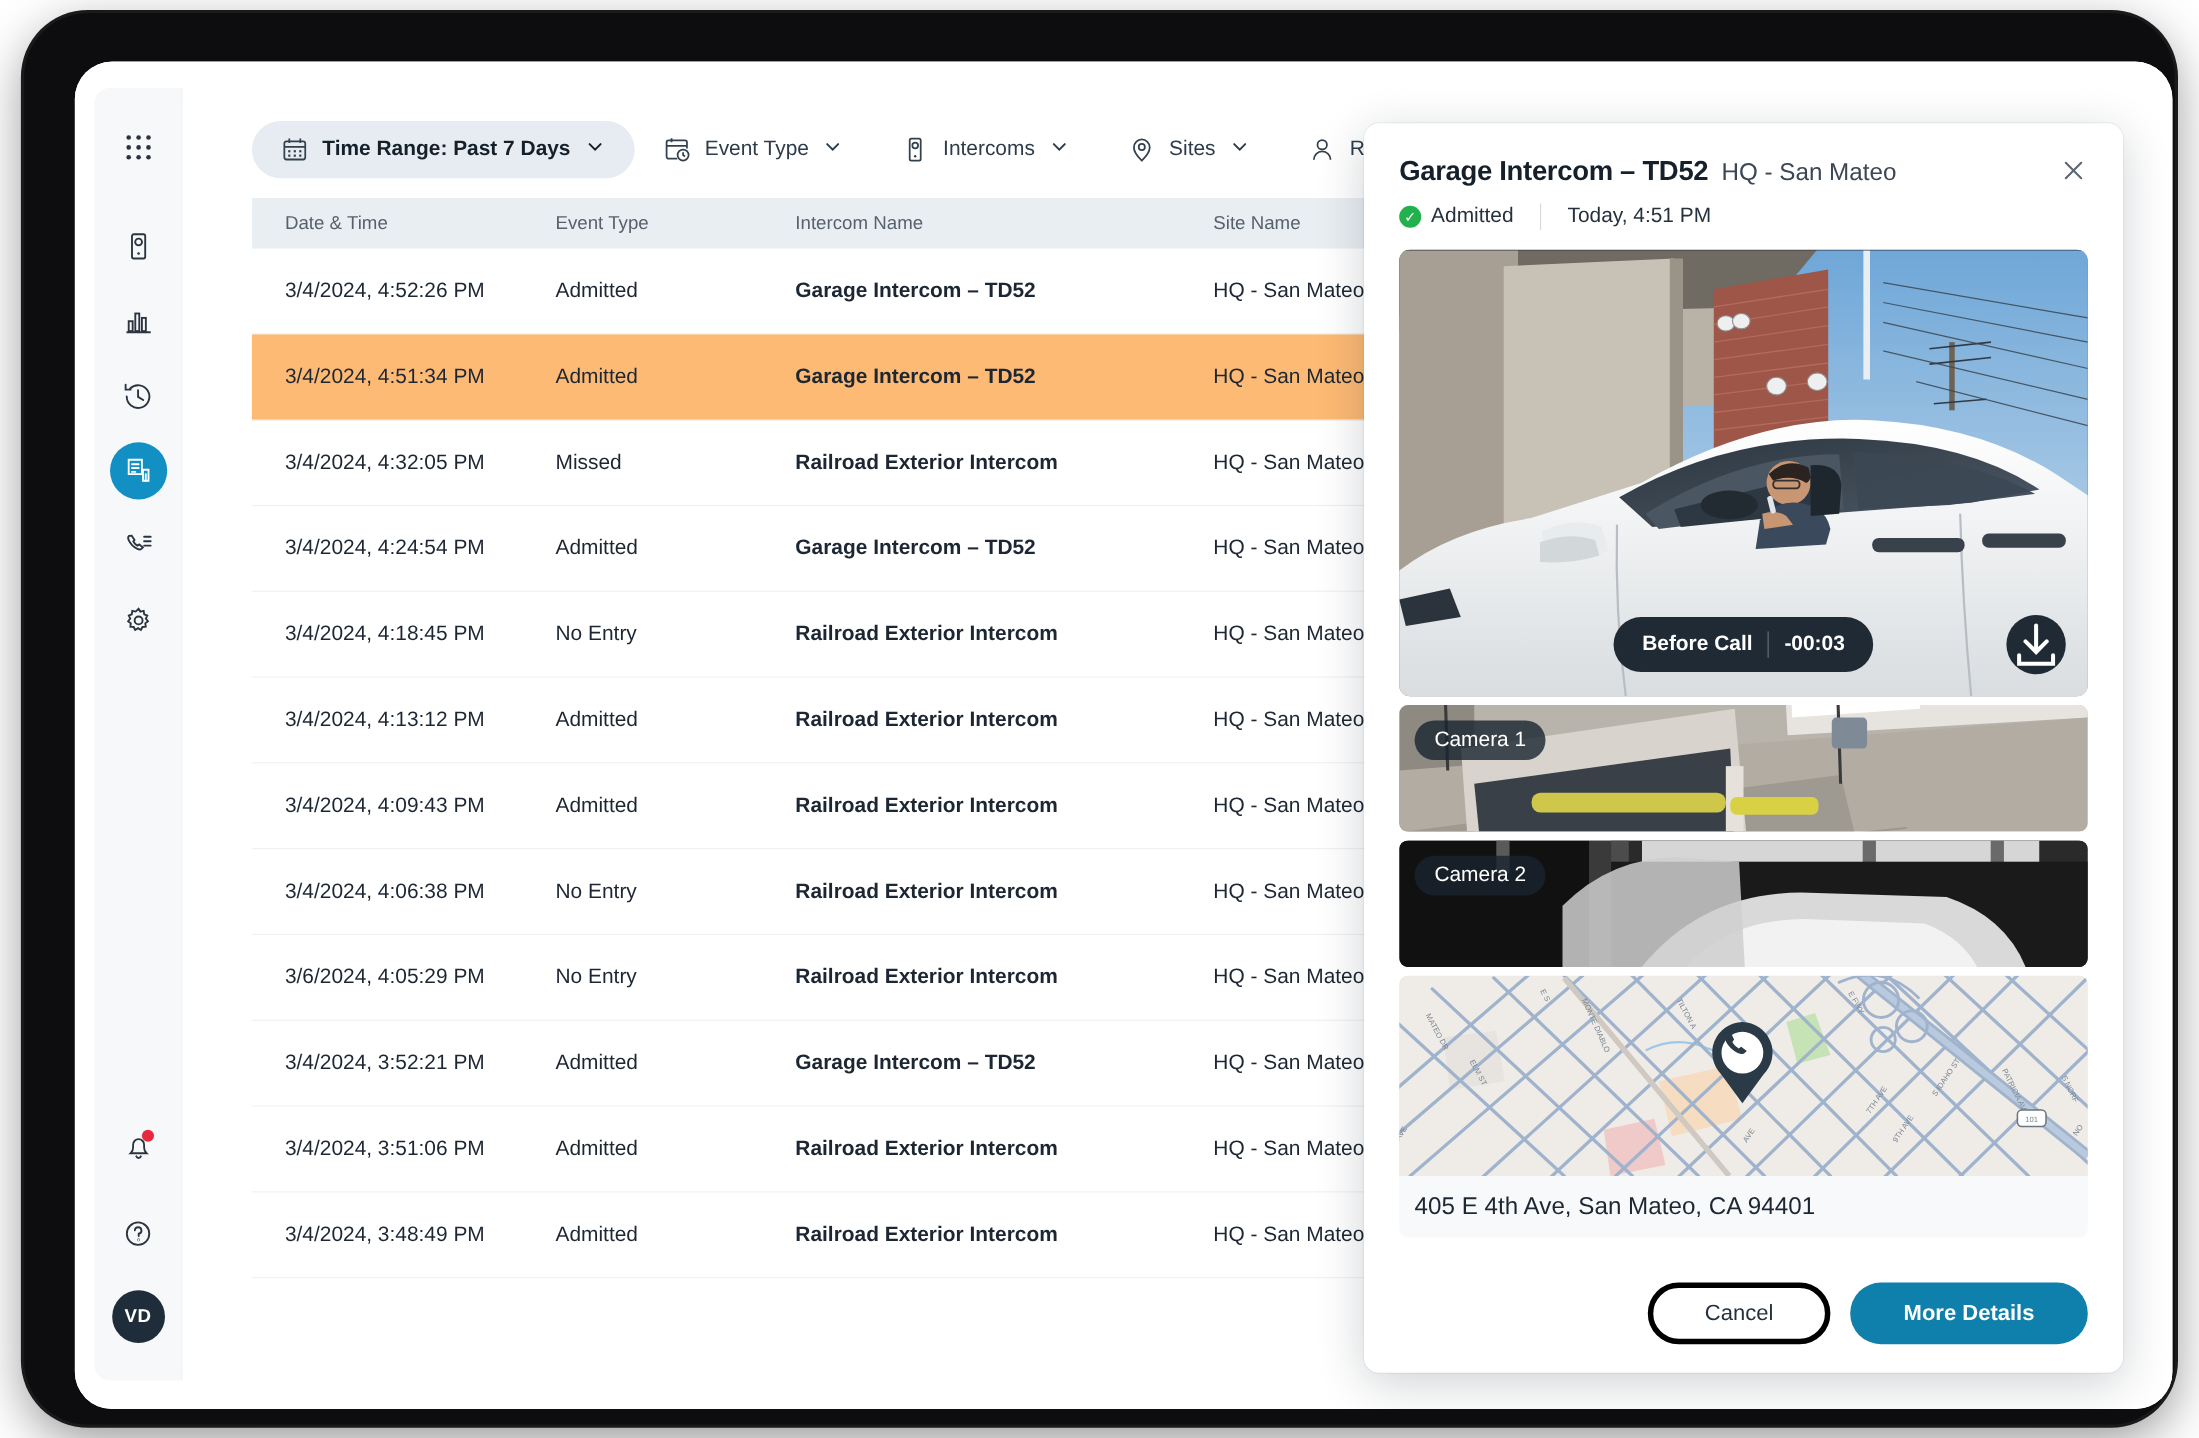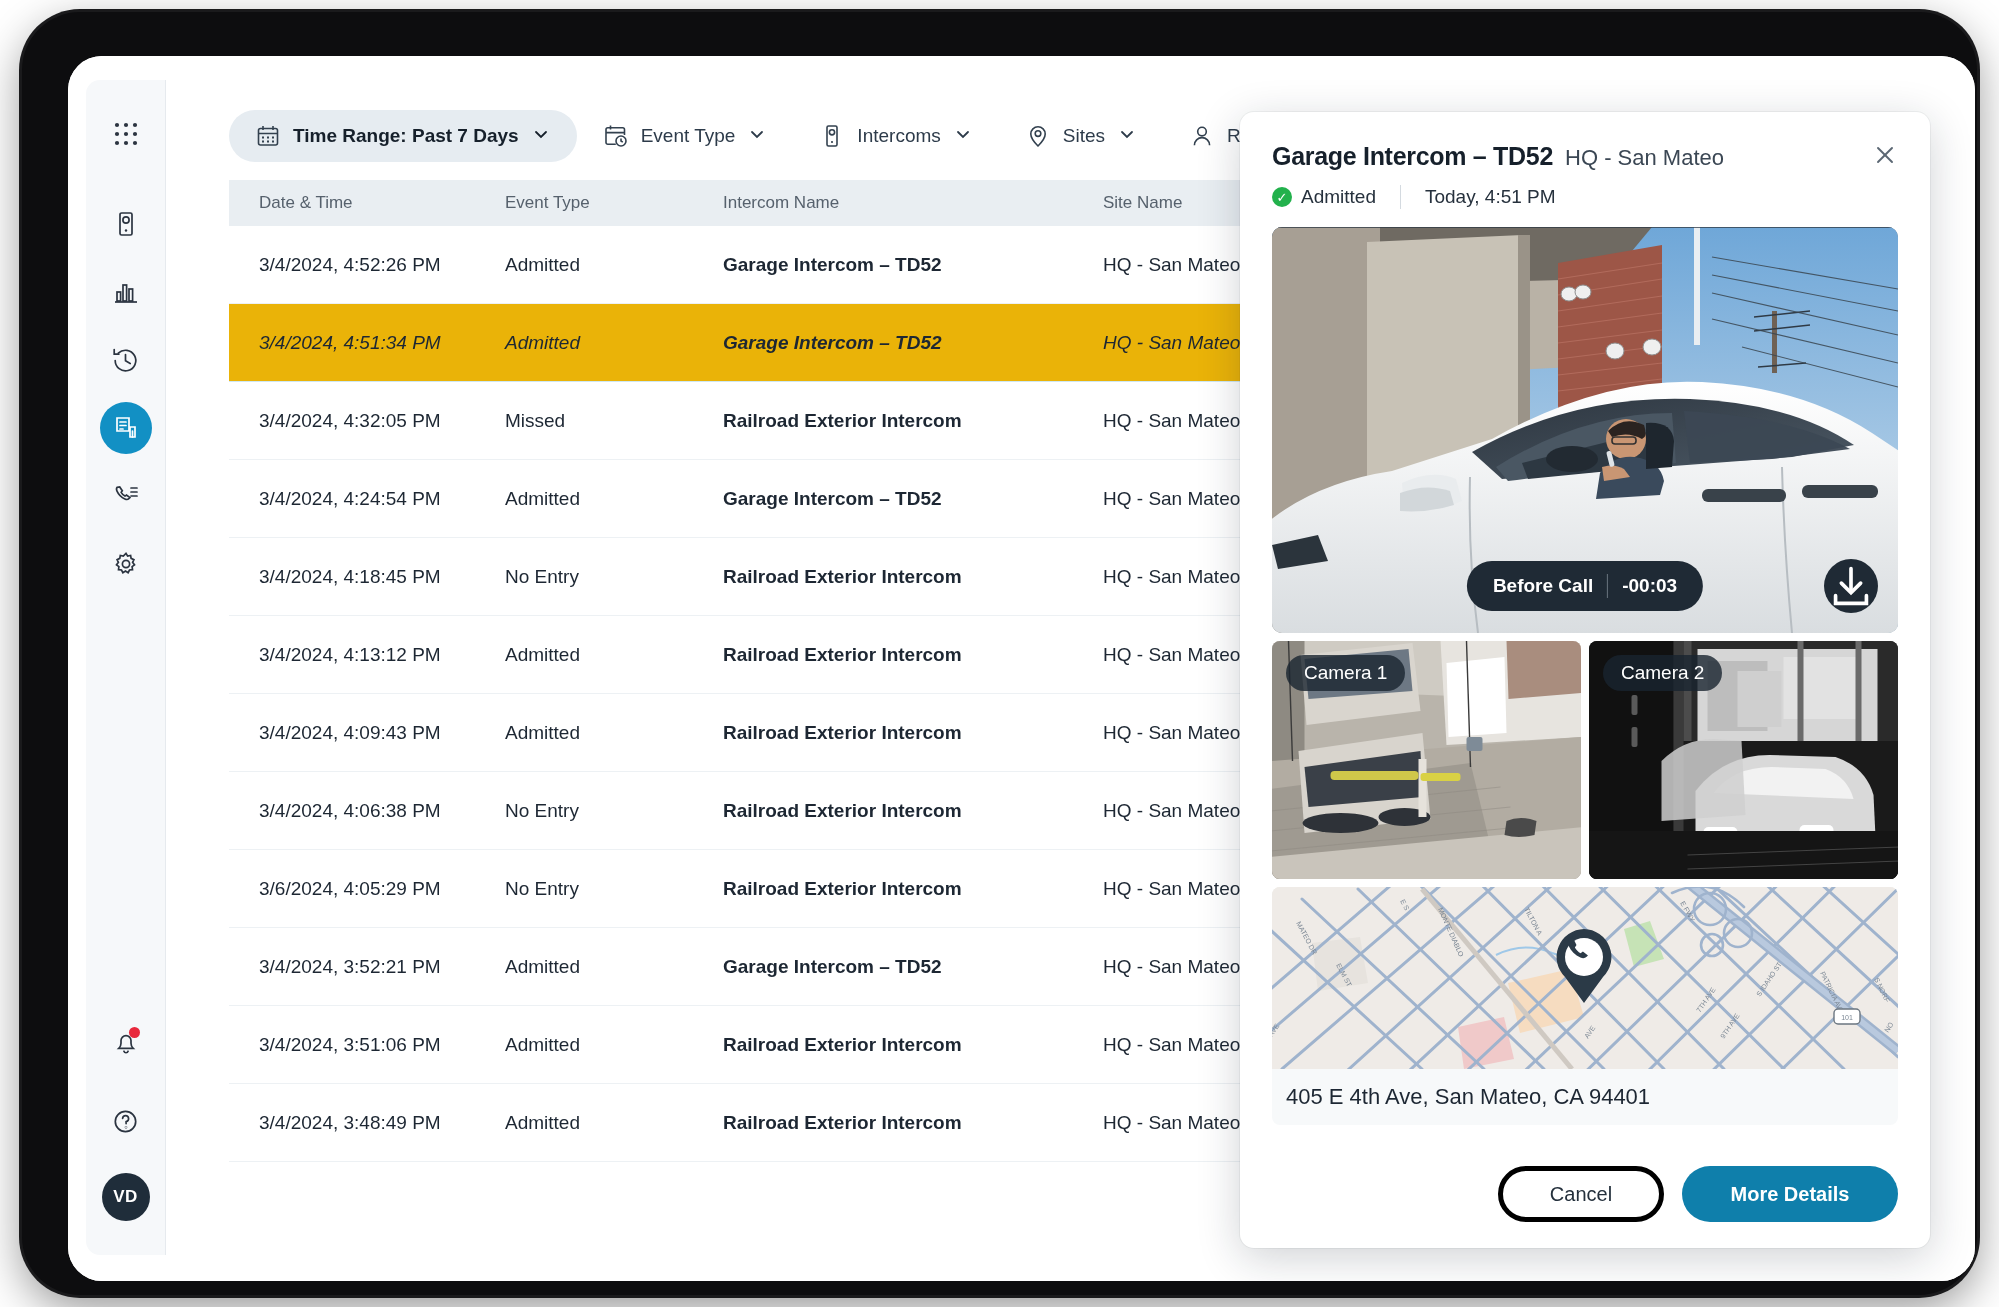--- a/index.html
+++ b/index.html
@@ -147,21 +147,21 @@
   }
   .row {
     display: flex;
     align-items: center;
     height: 78px;
     border-bottom: 1px solid #edf1f4;
     font-size: 19px;
     color: #1d2733;
     cursor: pointer;
   }
-  .row.selected { background: #eab308; border-bottom-color: #cfe8f3; font-style: italic; }
+  .row.selected { background: #fdba74; border-bottom-color: #cfe8f3; }
   .c-date { width: 276px; padding-left: 30px; }
   .c-type { width: 218px; }
   .c-name { width: 380px; font-weight: bold; }
   .c-site { width: 300px; }
   #table-head .c-name { font-weight: normal; }
 
   
   #detail-panel {
     position: absolute;
     left: 1172px; top: 56px;
@@ -252,20 +252,21 @@
     display: flex; align-items: center; justify-content: center;
     cursor: pointer;
   }
 
   
   #thumbs {
     display: flex;
     gap: 8px;
     margin: 8px 32px 0 32px;
     height: 238px;
+    flex-direction: column;
   }
   .thumb {
     position: relative;
     flex: 1 1 0;
     border-radius: 8px;
     overflow: hidden;
     cursor: pointer;
   }
   .thumb svg { display: block; width: 100%; height: 100%; }
   .thumb-label {

